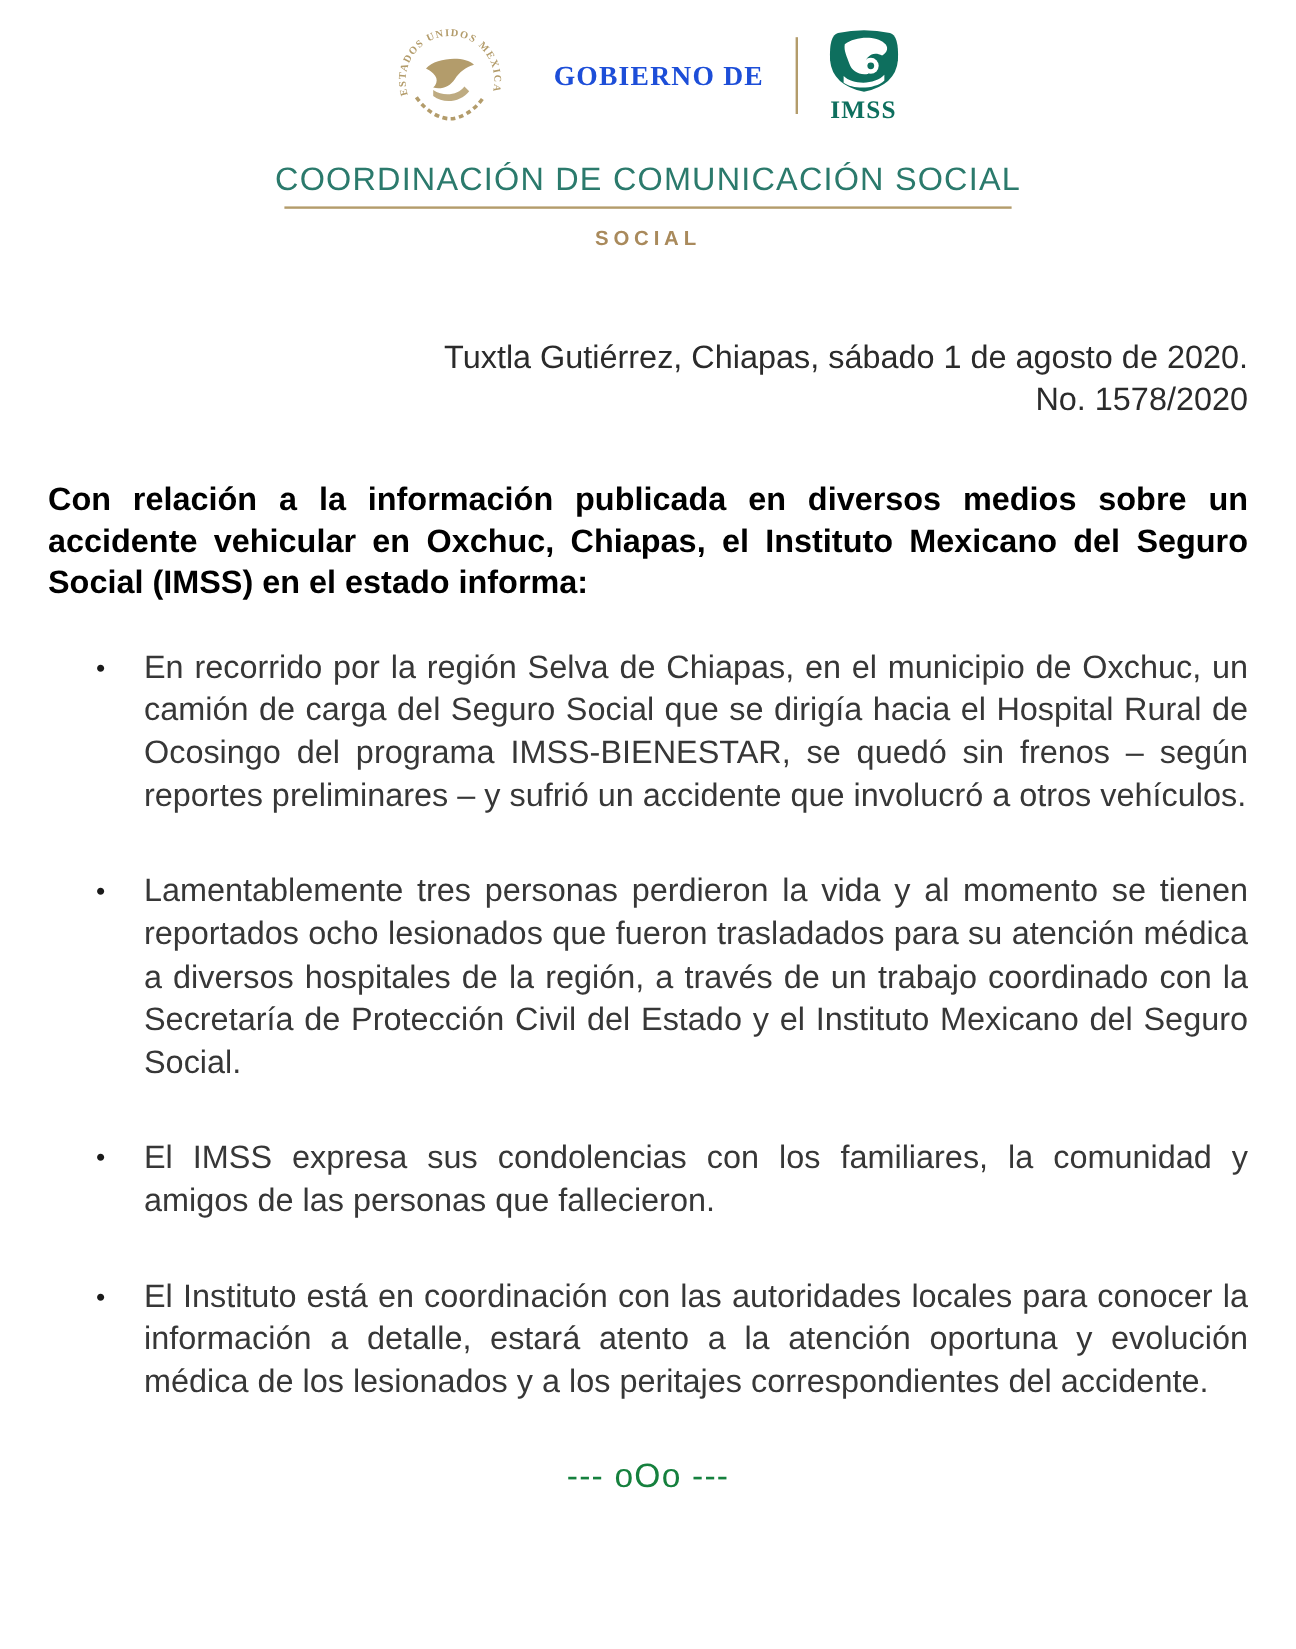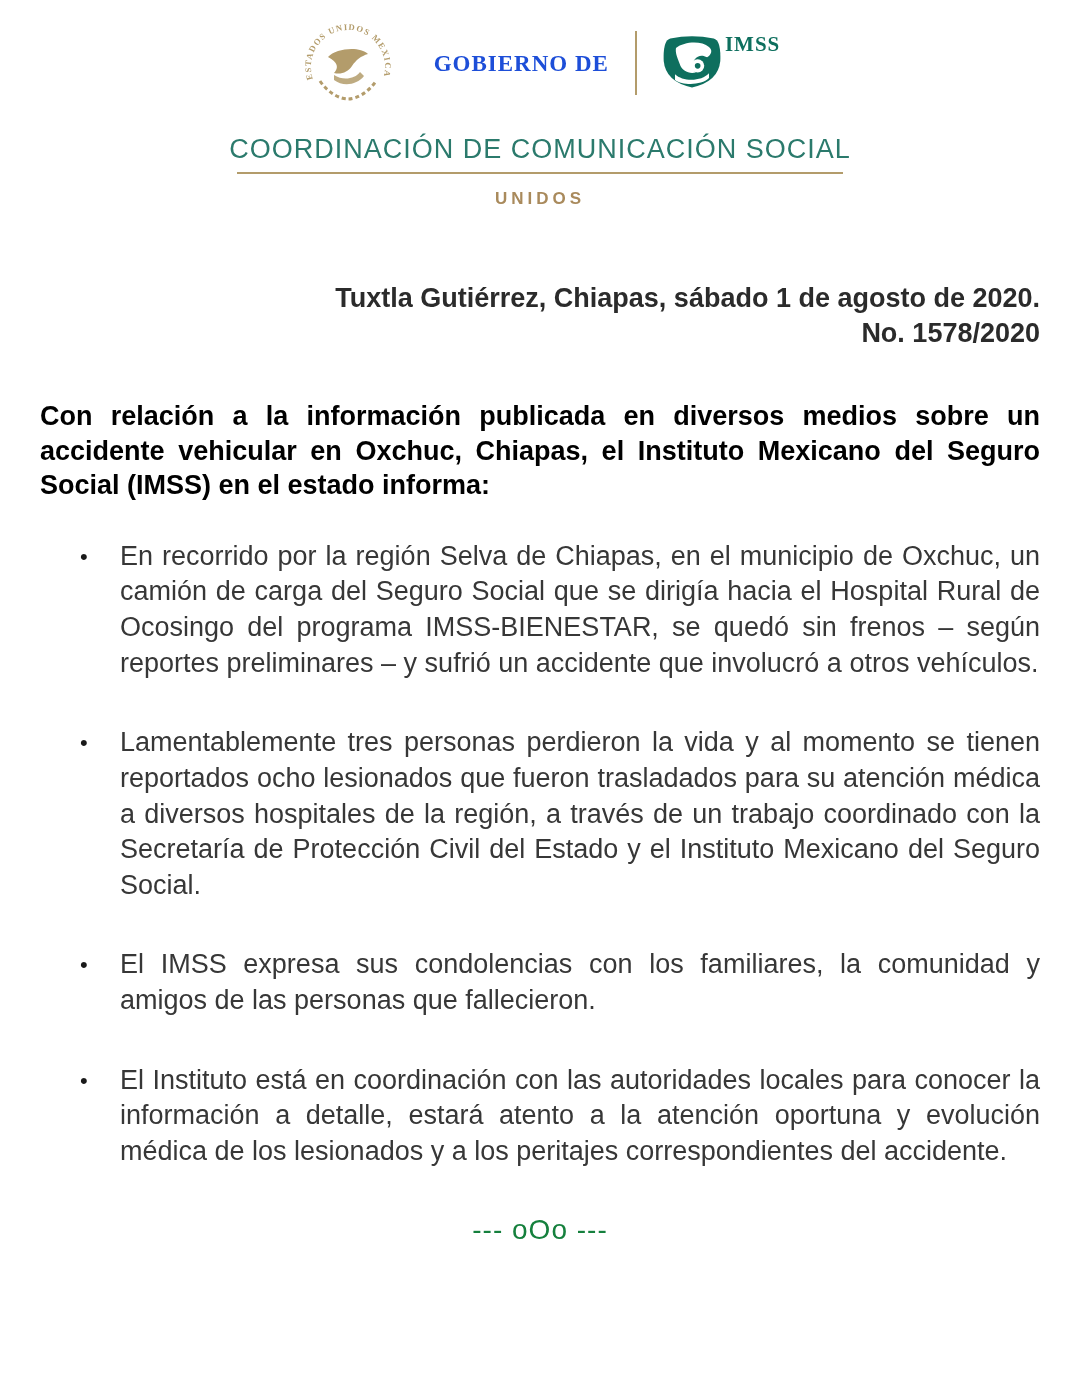--- a/index.html
+++ b/index.html
@@ -29,21 +29,21 @@
     text-align: right;
     margin-left: 32px;
   }
   .gov-line1 { font-size: 23px; letter-spacing: 1px; }
   .gov-line2 { font-size: 37px; letter-spacing: 1px; margin-top: 4px; }
   .v-divider {
     width: 2px; height: 64px;
     background: #b39c6b;
     margin: 0 22px 0 26px;
   }
-  .imss-logo { display: flex; flex-direction: row; align-items: flex-start; }
+  .imss-logo { display: flex; flex-direction: column; align-items: center; }
   .imss-svg { width: 66px; height: 58px; }
   .imss-word {
     font-family: "Liberation Serif", serif;
     font-weight: bold;
     font-size: 21px;
     letter-spacing: 1px;
     color: #0e6f5e;
     margin-top: -2px;
   }
 
@@ -69,21 +69,20 @@
     letter-spacing: 4px;
   }
 
   
   .dateline-block {
     margin-top: 72px;
     text-align: right;
     font-size: 27px;
     color: #2b2b2b;
     line-height: 1.3;
-    font-weight: bold;
   }
 
   
   .doc-title {
     margin-top: 42px;
     text-align: center;
     font-size: 40px;
     font-weight: 300;
     letter-spacing: 6px;
     color: #1c1c1c;
@@ -160,21 +159,21 @@
           <circle cx="41" cy="33" r="7" fill="#ffffff"></circle>
           <circle cx="41" cy="33" r="3" fill="#0e6f5e"></circle>
           <path d="M17,42 C25,50 45,50 53,41 L53,46 C45,54 25,54 17,48 Z" fill="#ffffff"></path>
         </svg>
         <div class="imss-word">IMSS</div>
       </div>
     </div>
 
     <div class="coordination">COORDINACIÓN DE COMUNICACIÓN SOCIAL</div>
     <div class="gold-rule"></div>
-    <div class="state">UNIDOS</div>
+    <div class="state">SOCIAL</div>
   </header>
 
   <div class="dateline-block">
     <div>Tuxtla Gutiérrez, Chiapas, sábado 1 de agosto de 2020.</div>
     <div>No. 1578/2020</div>
   </div>
 
 
   <p class="intro">Con relación a la información publicada en diversos medios sobre un accidente vehicular en Oxchuc, Chiapas, el Instituto Mexicano del Seguro Social (IMSS) en el estado informa:</p>
 

